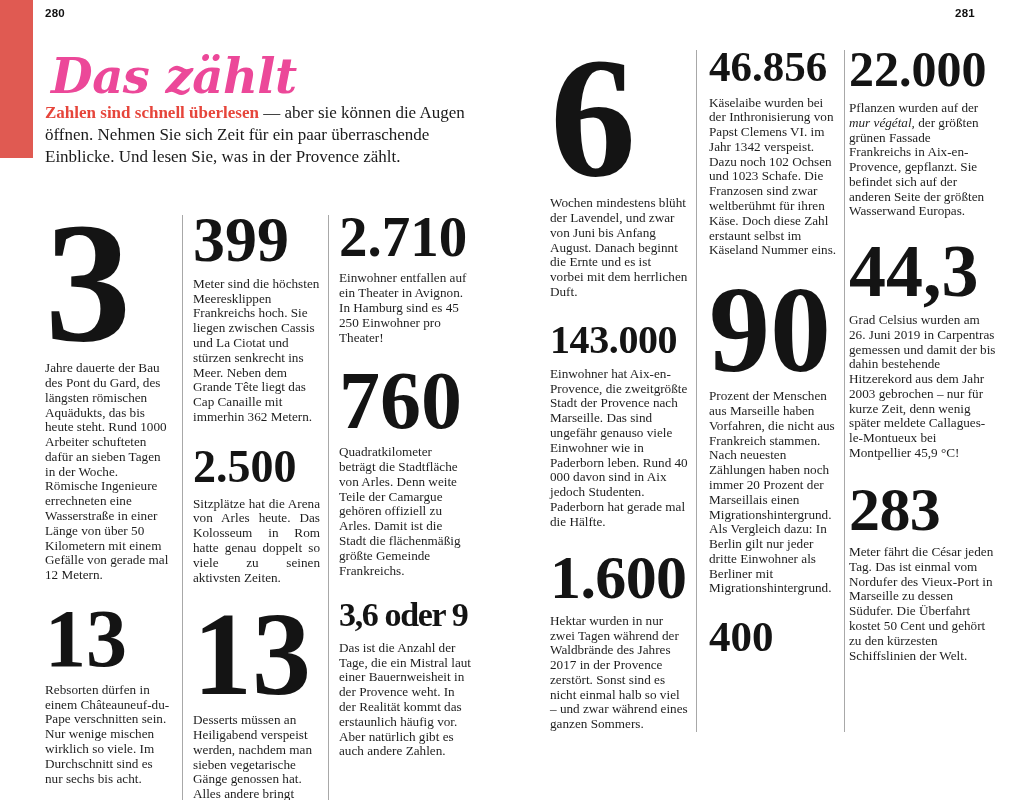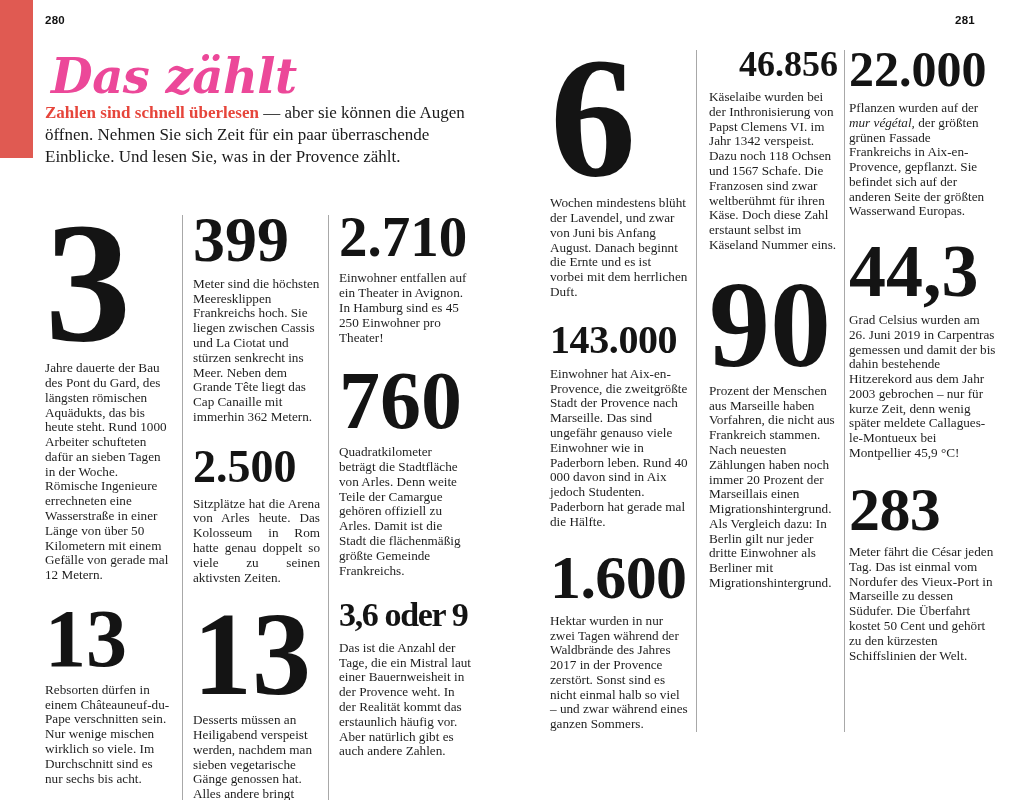--- a/index.html
+++ b/index.html
@@ -2,21 +2,21 @@
 <html lang="de"><head>
 <meta charset="utf-8">
 <style>
   html,body{margin:0;padding:0;background:#ffffff;}
   .spread{position:relative;width:1020px;height:800px;background:#ffffff;overflow:hidden;
           font-family:"Liberation Serif",serif;color:#1e1e1e;}
   .accent-bar{position:absolute;left:0;top:0;width:33px;height:158px;background:#e05a52;}
   .page{position:absolute;top:0;width:510px;height:800px;}
   .page.left{left:0;}
   .page.right{left:510px;}
-  .pagenum{position:absolute;top:14px;font-family:"Liberation Sans",sans-serif;
+  .pagenum{position:absolute;top:7px;font-family:"Liberation Sans",sans-serif;
            font-weight:bold;font-size:11.5px;color:#111;letter-spacing:.02em;}
   .pagenum.pn-left{left:45px;}
   .pagenum.pn-right{left:445px;}
   .title{position:absolute;left:43px;top:44px;margin:8px;font-family:"DejaVu Serif",serif;
          font-weight:700;font-size:48px;line-height:1;color:#ec4899;letter-spacing:-.01em;font-style:italic;}
   .intro{position:absolute;left:45px;top:102px;width:432px;margin:0;
          font-size:17px;line-height:1.3;color:#1a1a1a;}
   .intro .lead{font-weight:bold;color:#e6453b;}
   .cols{position:absolute;display:flex;align-items:stretch;}
   .cols.left-cols{left:45px;top:215px;width:430px;}
@@ -40,21 +40,21 @@
   .n-172{font-size:172px;}
   .n-122{font-size:122px;}
   .n-118{font-size:118px;}
   .n-82{font-size:82px;}
   .n-74{font-size:74px;}
   .n-64{font-size:64px;}
   .n-62{font-size:62px;letter-spacing:-0.01em;}
   .n-57{font-size:57px;}
   .n-50{font-size:50px;}
   .n-46{font-size:46px;}
-  .n-42{font-size:36px;text-align:right;}
+  .n-42{font-size:43px;}
   .n-40{font-size:40px;letter-spacing:-0.01em;}
   .n-34{font-size:34px;letter-spacing:-0.04em;}
 </style>
 </head>
 <body>
 
 <div class="spread">
   <div class="accent-bar"></div>
 
   <div class="page left">
@@ -121,27 +121,28 @@
         </section>
         <section class="sec">
           <div class="num n-62">1.600</div>
           <p class="txt">Hektar wurden in nur zwei Tagen während der Waldbrände des Jahres 2017 in der Provence zerstört. Sonst sind es nicht einmal halb so viel – und zwar während eines ganzen Sommers.</p>
         </section>
       </div>
 
       <div class="col c5 bordered">
         <section class="sec">
           <div class="num n-42">46.856</div>
-          <p class="txt">Käselaibe wurden bei der Inthronisierung von Papst Clemens VI. im Jahr 1342 verspeist. Dazu noch 118 Ochsen und 1567 Schafe. Die Franzosen sind zwar weltberühmt für ihren Käse. Doch diese Zahl erstaunt selbst im Käseland Nummer eins.</p>
+          <p class="txt">Käselaibe wurden bei der Inthronisierung von Papst Clemens VI. im Jahr 1342 verspeist. Dazu noch 102 Ochsen und 1023 Schafe. Die Franzosen sind zwar weltberühmt für ihren Käse. Doch diese Zahl erstaunt selbst im Käseland Nummer eins.</p>
         </section>
         <section class="sec">
           <div class="num n-122">90</div>
           <p class="txt">Prozent der Menschen aus Marseille haben Vorfahren, die nicht aus Frankreich stammen. Nach neuesten Zählungen haben noch immer 20 Prozent der Marseillais einen Migrationshintergrund. Als Vergleich dazu: In Berlin gilt nur jeder dritte Einwohner als Berliner mit Migrationshintergrund.</p>
         </section>
         <section class="sec">
+          <div class="num n-42">400</div>
         </section>
       </div>
 
       <div class="col c6 bordered">
         <section class="sec">
           <div class="num n-50">22.000</div>
           <p class="txt"><span>Pflanzen wurden auf der </span><em>mur végétal,</em><span> der größten grünen Fassade Frankreichs in Aix-en-Provence, gepflanzt. Sie befindet sich auf der anderen Seite der größten Wasserwand Europas.</span></p>
         </section>
         <section class="sec">
           <div class="num n-74">44,3</div>

